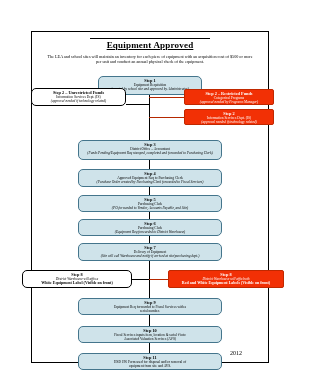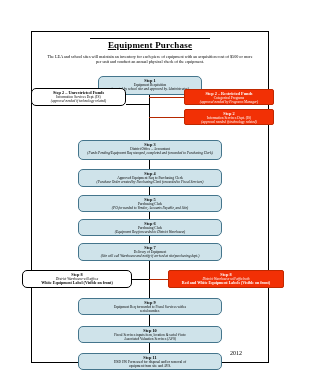--- a/index.html
+++ b/index.html
@@ -24,21 +24,21 @@
   .year{position:absolute;font-size:6px;line-height:7px;}
 </style>
 </head>
 <body>
 
 <div id="page">
   <div id="sheet">
 
     <div class="title-wrap">
       <div class="rule"></div>
-      <div class="doc-title">Equipment Purchase</div>
+      <div class="doc-title">Equipment Approved</div>
     </div>
 
     <div class="intro">The LEA and school sites will maintain an inventory for each piece of equipment with an acquisition cost of $500 or more per unit and conduct an annual physical check of the equipment.</div>
 
     <div class="box" style="left:66px;top:44px;width:104px;height:19px;">
       <div class="b-title">Step 1</div>
       <div class="b-sub">Equipment Requisition</div>
       <div class="b-sub it">(created by school site and approved by Administrator)</div>
     </div>
 

